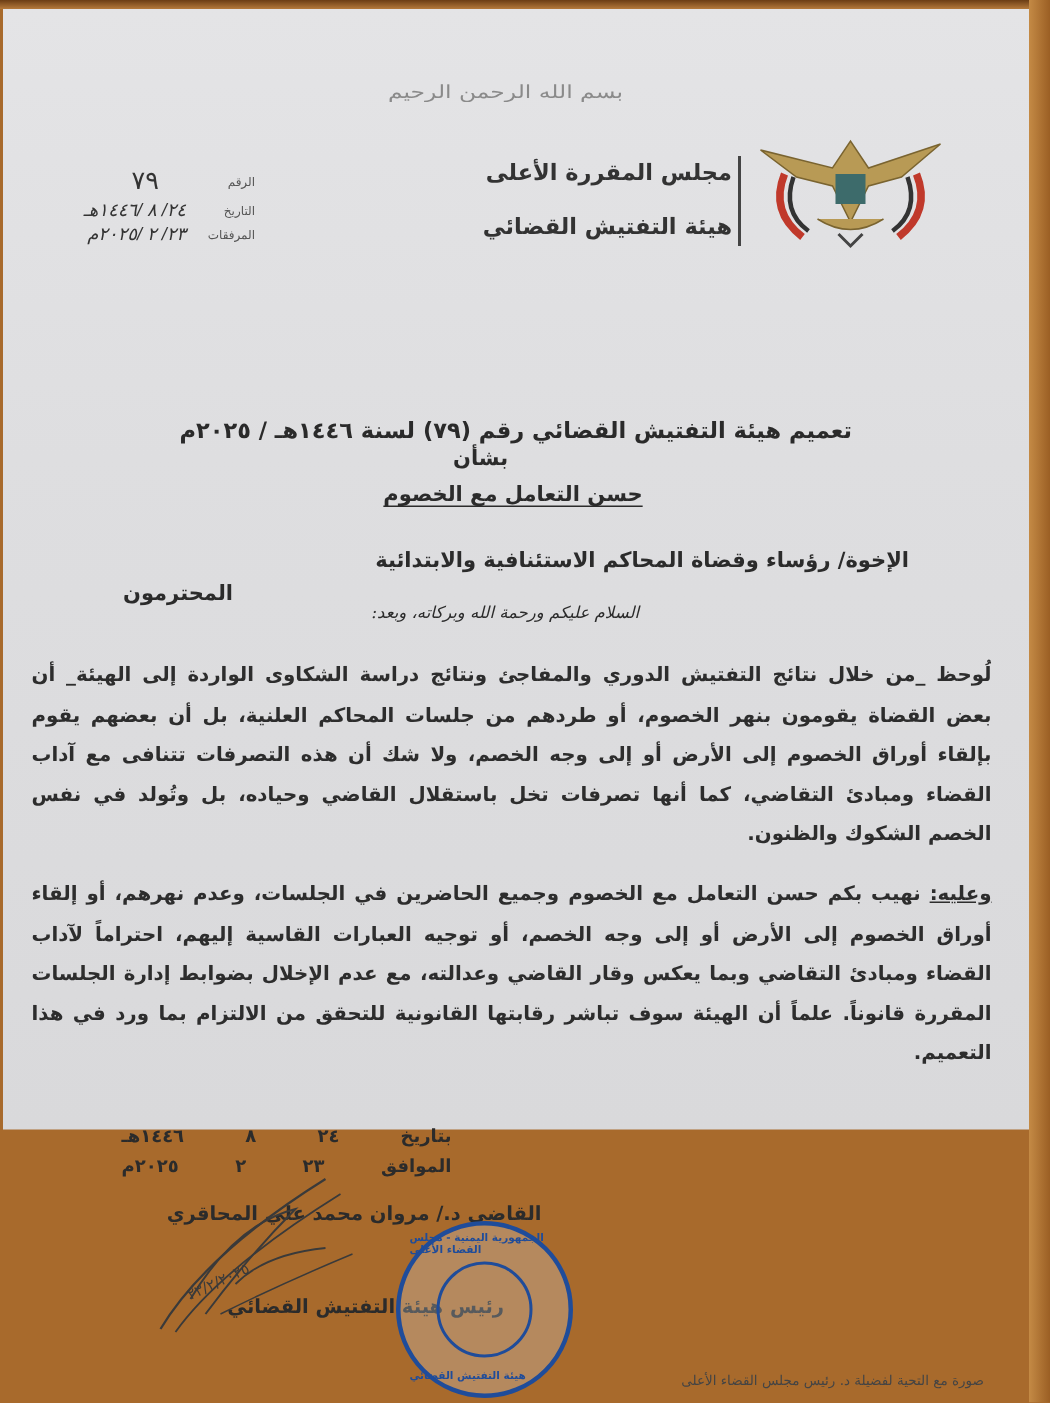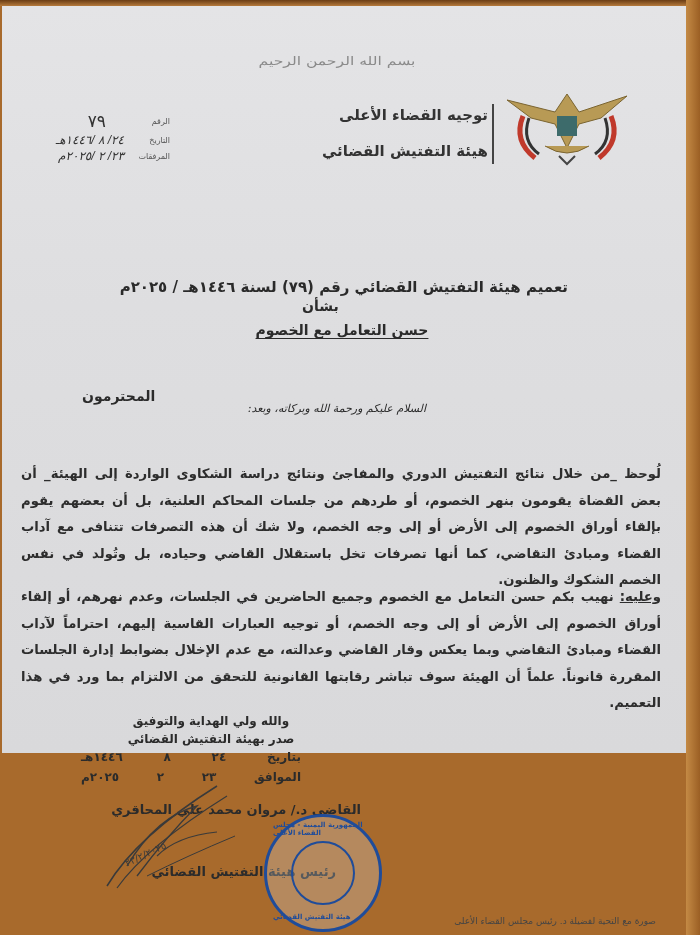--- a/index.html
+++ b/index.html
@@ -34,21 +34,21 @@
   .title { position:absolute; right:118px; top:272px; font-weight:bold; font-size:15px; color:#2a2a2a; white-space:nowrap; }
   .about { position:absolute; left:300px; top:292px; width:70px; text-align:left; font-weight:bold; font-size:14px; }
   .subject { position:absolute; left:240px; top:316px; width:200px; text-align:center; font-weight:bold; font-size:14px;
     text-decoration:underline; text-underline-offset:3px; letter-spacing:1px; }
 
   .addressee { position:absolute; right:80px; top:360px; font-weight:bold; font-size:14px; }
   .respected { position:absolute; left:80px; top:370px; font-weight:bold; font-size:14px;margin-top:12px; }
   .greeting { position:absolute; right:260px; top:396px; font-family:"DejaVu Serif", serif; font-style:italic; font-size:11px; }
 
   .body { position:absolute; right:25px; width:640px; font-size:13.2px; line-height:26.5px; font-weight:bold; color:#2d2d2d; text-align:justify; }
-  .p1 { top:432px;margin-top:23px; }
+  .p1 { top:432px; }
   .p2 { top:578px; }
   .p2 .lead { text-decoration:underline; }
 
   .closing { position:absolute; right:375px; top:706px; width:200px; text-align:center; font-weight:bold; font-size:12px; line-height:18px; }
   .dates { position:absolute; right:385px; top:744px; width:220px; font-weight:bold; font-size:12px; }
   .date-row { display:flex; justify-content:space-between; height:20px; }
 
   .signer { position:absolute; right:325px; top:796px; font-weight:bold; font-size:13px; }
   .signer-title { position:absolute; right:350px; top:858px; font-weight:bold; font-size:13px; }
   .signature { position:absolute; left:95px; top:770px; width:140px; height:120px; }
@@ -75,21 +75,21 @@
     <path d="M18 30 Q8 55 30 72" fill="none" stroke="#c0392b" stroke-width="5"></path>
     <path d="M106 30 Q116 55 94 72" fill="none" stroke="#c0392b" stroke-width="5"></path>
     <path d="M24 32 Q16 55 34 68" fill="none" stroke="#333" stroke-width="3"></path>
     <path d="M100 32 Q108 55 90 68" fill="none" stroke="#333" stroke-width="3"></path>
     <path d="M2 14 L50 26 L62 8 L74 26 L122 10 L96 32 L74 38 L62 62 L50 38 L26 32 Z" fill="#b89a55" stroke="#7a6430" stroke-width="1"></path>
     <rect x="52" y="30" width="20" height="20" fill="#3d6b6b"></rect>
     <path d="M40 60 Q62 74 84 60" fill="#b89a55" stroke="#7a6430"></path>
     <path d="M54 70 L62 78 L70 70" fill="none" stroke="#444" stroke-width="2"></path>
   </svg>
   <div class="divider-v"></div>
-  <div class="org1">توجيه القضاء الأعلى</div>
+  <div class="org1">مجلس المقررة الأعلى</div>
   <div class="org2">هيئة التفتيش القضائي</div>
 
   <div class="ref-block">
     <div class="ref-row" style="height:22px;">
       <span class="ref-label">الرقم</span>
       <span class="ref-num">٧٩</span>
     </div>
     <div class="ref-row">
       <span class="ref-label">التاريخ</span>
       <span class="ref-val">٢٤/ ٨ /١٤٤٦هـ</span>
@@ -97,32 +97,29 @@
     <div class="ref-row">
       <span class="ref-label">المرفقات</span>
       <span class="ref-val">٢٣/ ٢ /٢٠٢٥م</span>
     </div>
   </div>
 
   <div class="title">تعميم هيئة التفتيش القضائي رقم (٧٩) لسنة ١٤٤٦هـ / ٢٠٢٥م</div>
   <div class="about">بشأن</div>
   <div class="subject">حسن التعامل مع الخصوم</div>
 
+  <div class="addressee">الإخوة/ رؤساء وقضاة المحاكم الاستئنافية والابتدائية</div>
   <div class="respected">المحترمون</div>
   <div class="greeting">السلام عليكم ورحمة الله وبركاته، وبعد:</div>
 
   <div class="body p1">لُوحظ _من خلال نتائج التفتيش الدوري والمفاجئ ونتائج دراسة الشكاوى الواردة إلى الهيئة_ أن بعض القضاة يقومون بنهر الخصوم، أو طردهم من جلسات المحاكم العلنية، بل أن بعضهم يقوم بإلقاء أوراق الخصوم إلى الأرض أو إلى وجه الخصم، ولا شك أن هذه التصرفات تتنافى مع آداب القضاء ومبادئ التقاضي، كما أنها تصرفات تخل باستقلال القاضي وحياده، بل وتُولد في نفس الخصم الشكوك والظنون.</div>
   <div class="body p2">
     <span class="lead">وعليه:</span><span> نهيب بكم حسن التعامل مع الخصوم وجميع الحاضرين في الجلسات، وعدم نهرهم، أو إلقاء أوراق الخصوم إلى الأرض أو إلى وجه الخصم، أو توجيه العبارات القاسية إليهم، احتراماً لآداب القضاء ومبادئ التقاضي وبما يعكس وقار القاضي وعدالته، مع عدم الإخلال بضوابط إدارة الجلسات المقررة قانوناً. علماً أن الهيئة سوف تباشر رقابتها القانونية للتحقق من الالتزام بما ورد في هذا التعميم.</span>
   </div>
 
-  <div class="closing">
-    <div>والله ولي الهداية والتوفيق</div>
-    <div>صدر بهيئة التفتيش القضائي</div>
-  </div>
 
   <div class="dates">
     <div class="date-row">
       <span>بتاريخ</span>
       <span>٢٤</span>
       <span>٨</span>
       <span>١٤٤٦هـ</span>
     </div>
     <div class="date-row">
       <span>الموافق</span>

